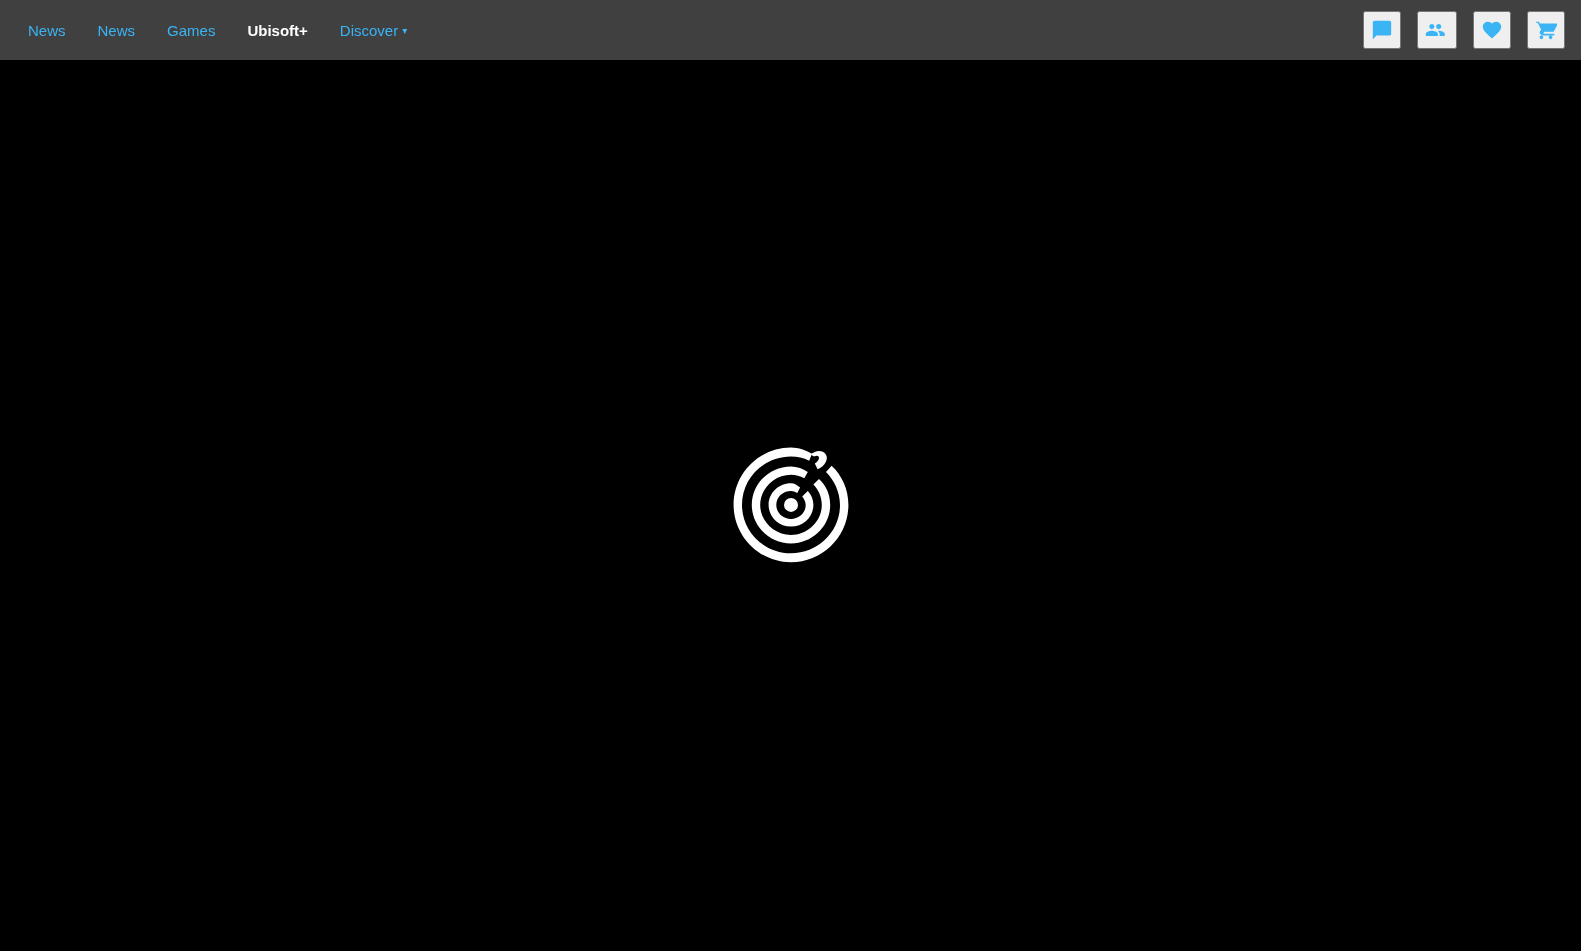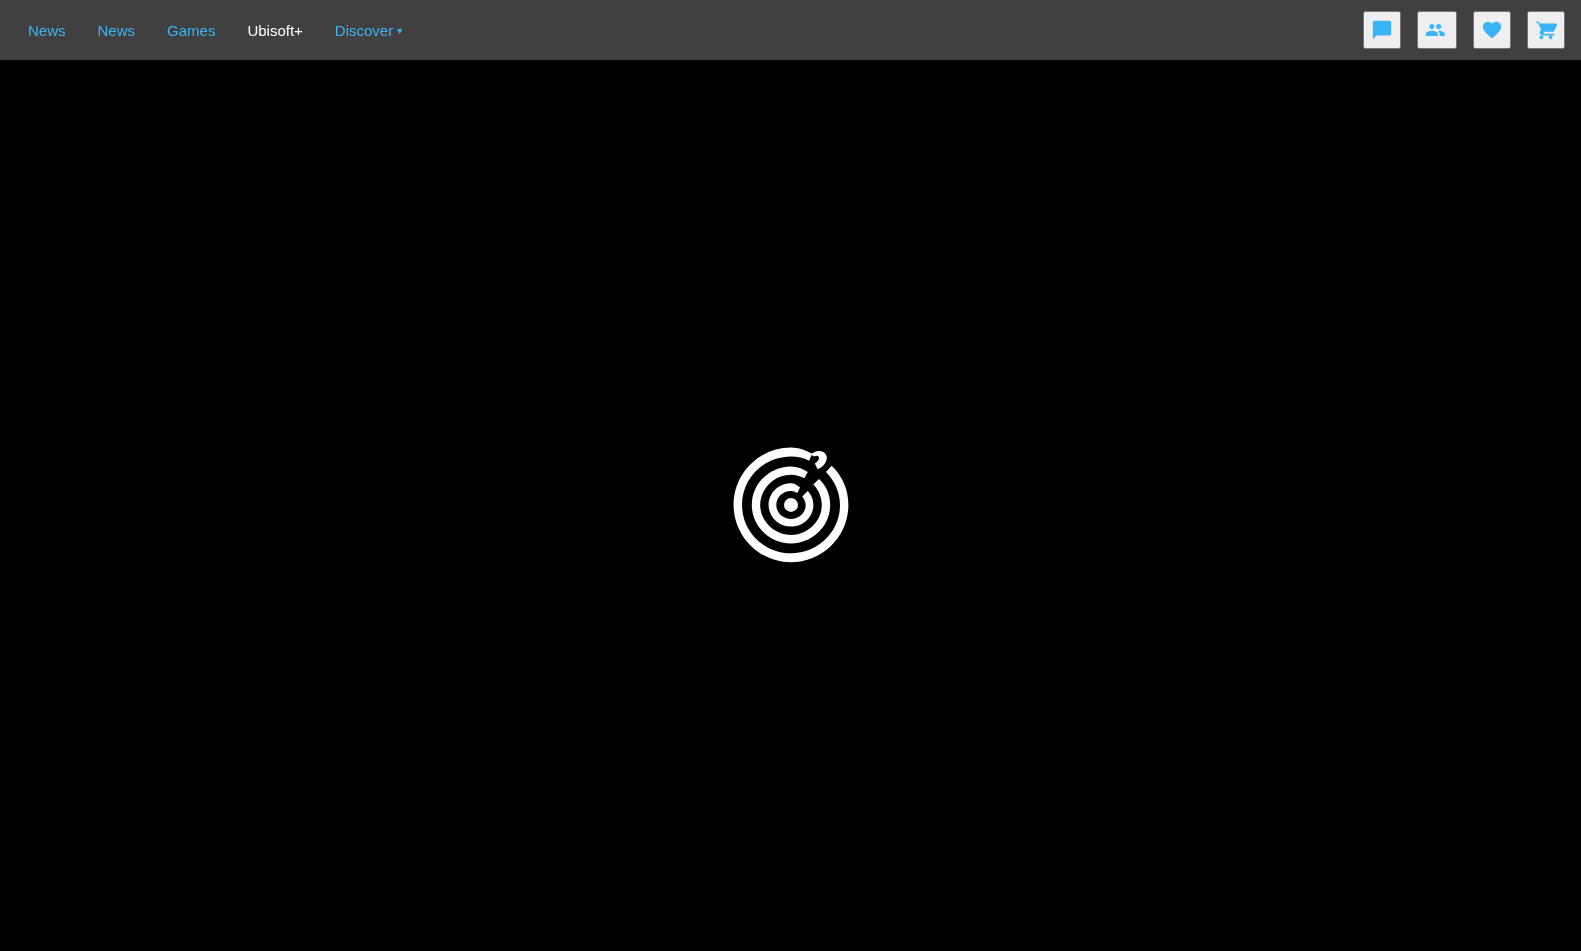--- a/index.html
+++ b/index.html
@@ -39,21 +39,21 @@
       color: #3ab4f5;
       font-size: 15px;
       padding: 8px 12px;
       cursor: pointer;
       text-decoration: none;
       white-space: nowrap;
     }
 
     .nav-item.active {
       color: #ffffff;
-      font-weight: normal;
+      font-weight: bold;
     }
 
     .nav-item-discover {
       display: flex;
       align-items: center;
       gap: 4px;
     }
 
     .chevron-icon {
       font-size: 10px;

